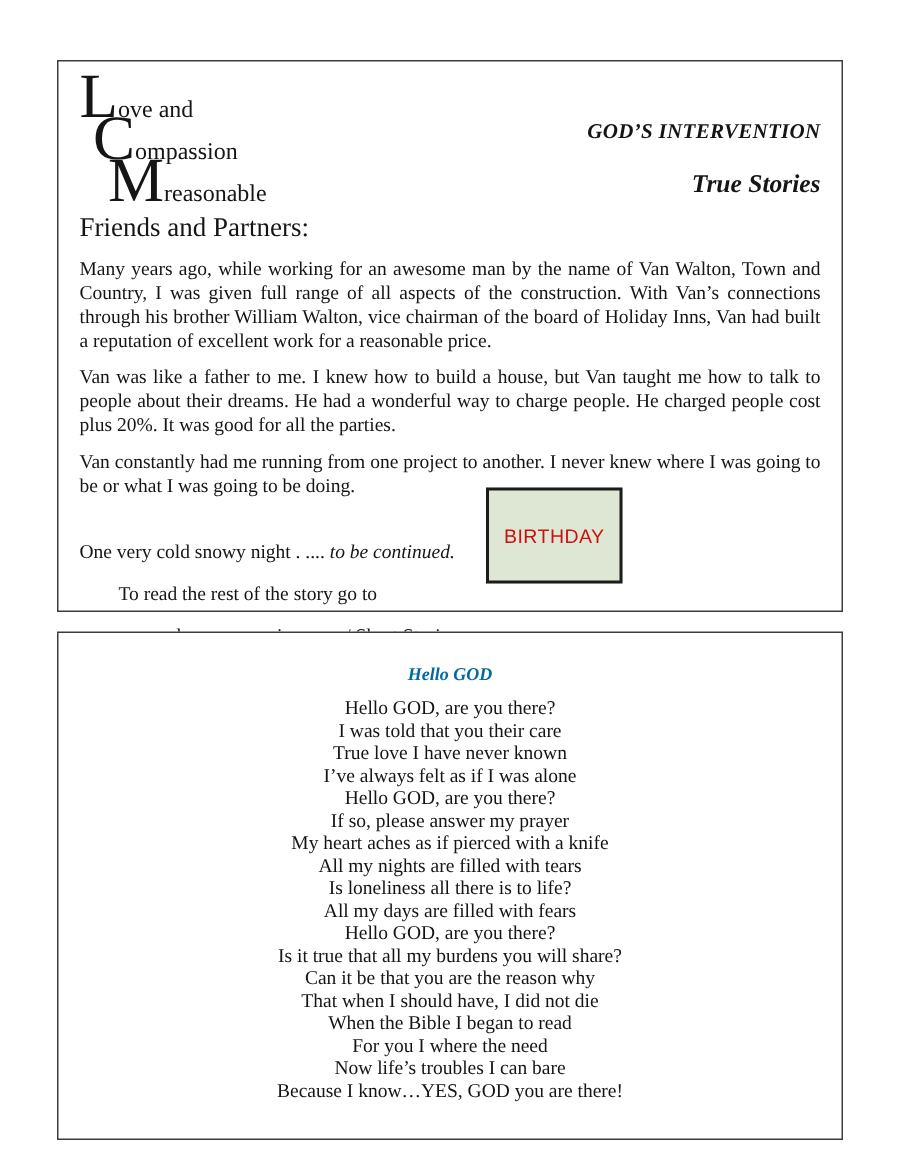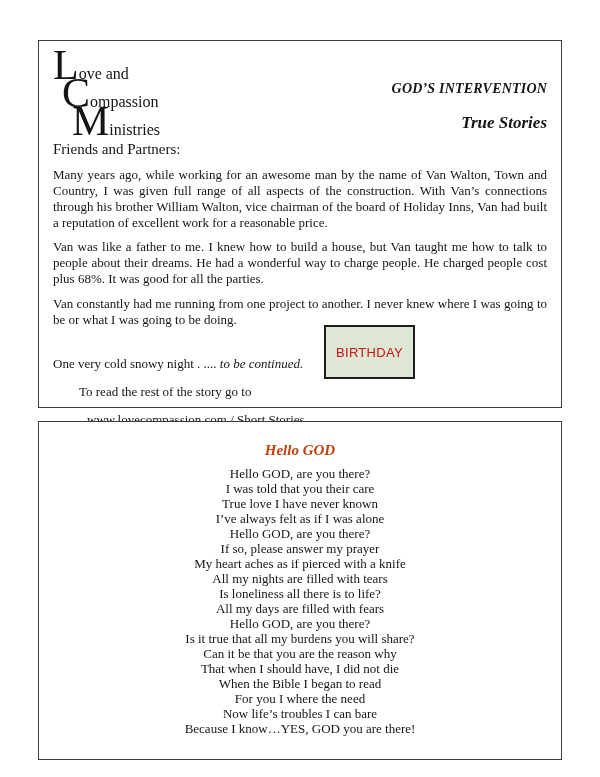--- a/index.html
+++ b/index.html
@@ -54,56 +54,56 @@
     font-weight: bold;
     font-style: italic;
     letter-spacing: 0.2px;
   }
   .doc-subtitle {
     font-size: 17px;
     font-weight: bold;
     font-style: italic;
     margin-top: 16px;
   }
-  .salutation { font-size: 15px; margin-top: 6px; }
+  .salutation { font-size: 18px; margin-top: 6px; }
   .para {
     font-size: 13px;
     line-height: 1.22;
     text-align: justify;
     margin: 9px 0 0 0;
   }
   .closing { font-size: 13px; margin-top: 28px; }
   .closing .ital { font-style: italic; }
   .readmore { font-size: 13px; margin-top: 12px; margin-left: 26px; }
   .readmore2 { font-size: 13px; margin-top: 12px; margin-left: 34px; text-decoration: underline; }
   .birthday {
     position: absolute;
     left: 285px;
     top: 284px;
     width: 91px;
-    height: 54px;
+    height: 64px;
     background: #dde7d3;
     border: 2px solid #1c1c1c;
     box-sizing: border-box;
     display: flex;
     align-items: center;
     justify-content: center;
   }
   .birthday-label {
     font-family: "Liberation Sans", "DejaVu Sans", sans-serif;
     font-size: 13px;
     color: #cc1111;
     letter-spacing: 0.3px;
   }
   .poem-title {
     text-align: center;
-    font-size: 15px;
+    font-size: 12px;
     font-weight: bold;
     font-style: italic;
-    color: #c2410c;
+    color: #0369a1;
     margin-top: 6px;
   }
   .poem-body { margin-top: 7px; text-align: center; }
   .poem-line { font-size: 13px; line-height: 15px; }
 </style>
 </head>
 <body>
 
 <div class="page">
 
@@ -113,33 +113,33 @@
         <div class="logo-line l1">
           <span class="logo-initial">L</span>
           <span class="logo-rest">ove and</span>
         </div>
         <div class="logo-line l2">
           <span class="logo-initial">C</span>
           <span class="logo-rest">ompassion</span>
         </div>
         <div class="logo-line l3">
           <span class="logo-initial">M</span>
-          <span class="logo-rest">inistries</span>
+          <span class="logo-rest">reasonable</span>
         </div>
       </div>
       <div class="titles">
         <div class="doc-title">GOD’S INTERVENTION</div>
         <div class="doc-subtitle">True Stories</div>
       </div>
     </div>
 
     <div class="salutation">Friends and Partners:</div>
 
     <p class="para">Many years ago, while working for an awesome man by the name of Van Walton, Town and Country, I was given full range of all aspects of the construction.  With Van’s connections through his brother William Walton, vice chairman of the board of Holiday Inns, Van had built a reputation of excellent work for a reasonable price.</p>
-    <p class="para">Van was like a father to me.  I knew how to build a house, but Van taught me how to talk to people about their dreams.  He had a wonderful way to charge people.  He charged people cost plus 68%.  It was good for all the parties.</p>
+    <p class="para">Van was like a father to me.  I knew how to build a house, but Van taught me how to talk to people about their dreams.  He had a wonderful way to charge people.  He charged people cost plus 20%.  It was good for all the parties.</p>
     <p class="para">Van constantly had me running from one project to another.  I never knew where I was going to be or what I was going to be doing.</p>
 
     <div class="closing">
       <span>One very cold snowy night . ....</span>
       <span class="ital">to be continued.</span>
     </div>
 
     <div class="readmore">To read the rest of the story go to</div>
     <div class="readmore2">www.lovecompassion.com / Short Stories</div>
 

